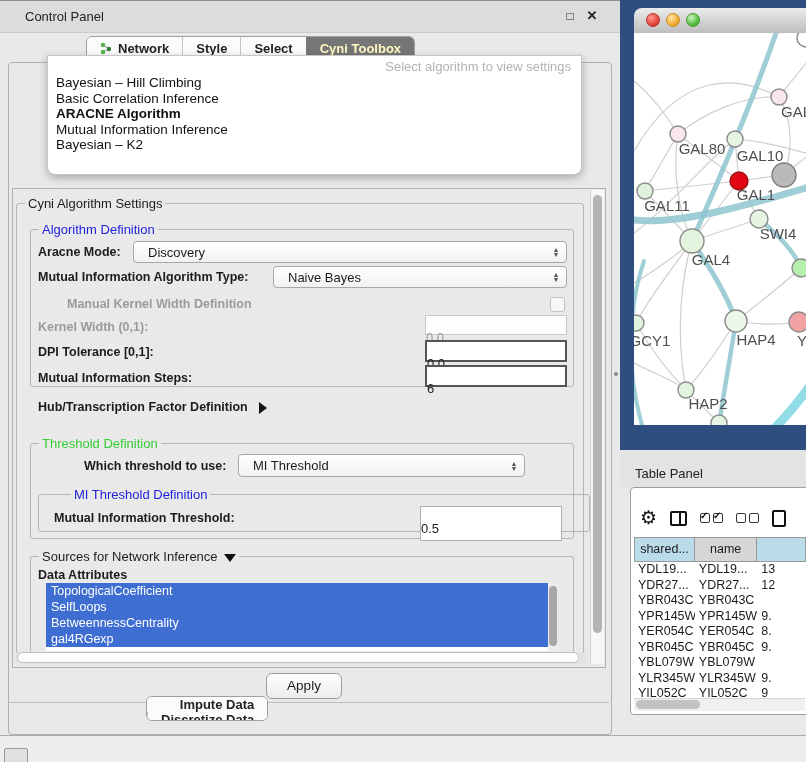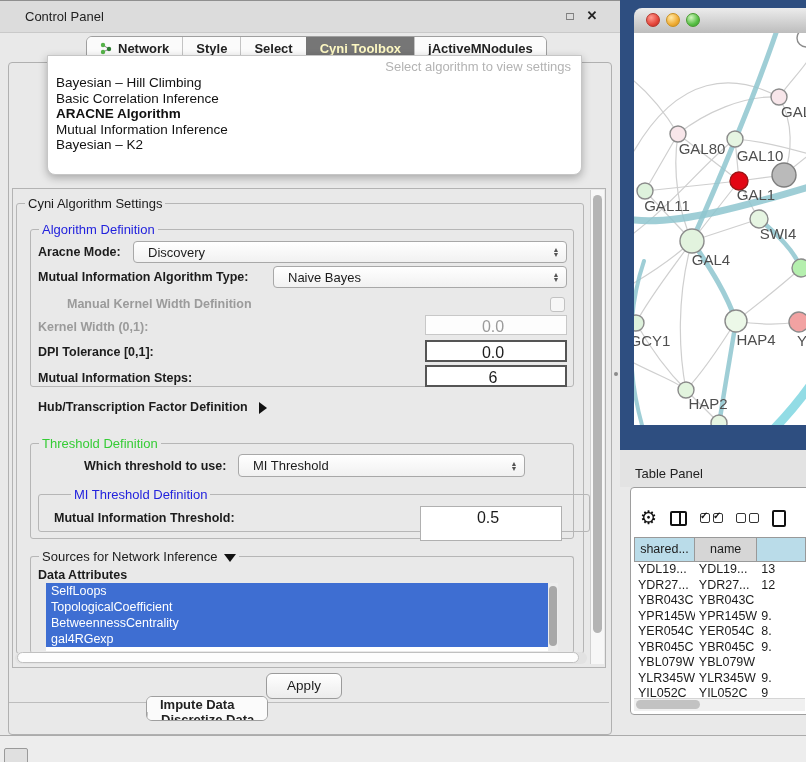--- a/index.html
+++ b/index.html
@@ -11,21 +11,21 @@
   .cp-titlebar{left:0;top:0;width:620px;height:31px;background:#dcdcdc;border-top:1px solid #8f8f8f;
                border-bottom:1px solid #c9c9c9;}
   .cp-title{left:25px;top:8px;font-size:13px;color:#222;}
   .win-btn{top:7px;width:16px;height:16px;font-size:13px;color:#222;text-align:center;line-height:16px;cursor:default;}
   .float-btn{left:562px;font-size:12px;}
   .close-btn{left:584px;font-weight:bold;}
   .cp-outer{left:8px;top:62px;width:602px;height:671px;border:1px solid #b0b0b0;border-radius:4px;background:#e9e9e9;}
 
   .tabbar{display:flex;height:23px;background:#fbfbfb;border:1px solid #9f9f9f;border-radius:6px;overflow:hidden;z-index:3;}
   .tabbar .tab{display:flex;align-items:center;padding:0 13px;font-size:13px;font-weight:bold;color:#222;
-               border-left:1px solid #c4c4c4;background:#fbfbfb;white-space:nowrap;}
+               border-left:1px solid #c4c4c4;background:#fbfbfb;white-space:nowrap;justify-content:flex-end;}
   .tabbar .tab:first-child{border-left:none;}
   .tabbar .tab.selected{background:#767676;color:#fef9c3;border-left:1px solid #767676;}
   .top-tabs{left:86px;top:36px;}
   .bottom-tabs{left:146px;top:696px;flex-direction:column;}
   .tab-icon{width:13px;height:13px;margin-right:5px;}
 
   .scrollpane{left:12px;top:188px;width:592px;height:478px;border:1px solid #b3b3b3;background:#e9e9e9;}
   .vscroll{left:590px;top:190px;width:13px;height:474px;background:#f7f7f7;border-left:1px solid #d0d0d0;}
   .vscroll .thumb{position:absolute;left:2px;top:5px;width:9px;height:438px;background:#b4b4b4;border-radius:5px;}
   .hscroll{left:15px;top:652px;width:572px;height:12px;background:#e2e2e2;border-radius:6px;}
@@ -37,22 +37,22 @@
   .leg-green{color:#35cc35;}
   .leg-black{color:#1c1c1c;}
   .lbl{position:absolute;font-size:12.5px;font-weight:bold;color:#1c1c1c;white-space:nowrap;}
   .lbl.disabled{color:#9b9b9b;}
 
   .combo{position:absolute;background:linear-gradient(#ffffff,#f1f1f1);border:1px solid #a8a8a8;border-radius:4px;
          font-size:13px;display:flex;align-items:center;box-sizing:border-box;}
   .combo .val{padding-left:14px;flex:1;}
   .combo .stepper{width:16px;display:flex;flex-direction:column;align-items:center;justify-content:center;color:#555;
                   font-size:7px;line-height:5px;margin-right:2px;}
-  .field{position:absolute;background:#fff;border:1px solid #b0b0b0;box-sizing:border-box;font-size:16px;
-         text-align:center;padding:2px 6px 0 0;}
+  .field{position:absolute;background:#fff;border:1px solid #b0b0b0;box-sizing:border-box;font-size:13px;
+         text-align:left;padding:14px 6px 0 0;}
   .field.strong{border:2px solid #555;}
   .field.disabled{color:#9b9b9b;border:1px solid #c8c8c8;background:#fdfdfd;}
   .checkbox{position:absolute;width:13px;height:13px;border:1px solid #c2c2c2;border-radius:3px;background:#f7f7f7;}
 
   .disclosure{position:absolute;font-size:12.5px;font-weight:bold;color:#1c1c1c;}
   .tri-right{display:inline-block;width:0;height:0;border-left:8px solid #111;border-top:6px solid transparent;
              border-bottom:6px solid transparent;margin-left:8px;vertical-align:middle;}
   .tri-down{display:inline-block;width:0;height:0;border-top:8px solid #111;border-left:6px solid transparent;
             border-right:6px solid transparent;margin-left:6px;vertical-align:middle;}
 
@@ -137,23 +137,20 @@
       </div>
       <div class="tab">
         <span>Style</span>
       </div>
       <div class="tab">
         <span>Select</span>
       </div>
       <div class="tab selected">
         <span>Cyni Toolbox</span>
       </div>
-      <div class="tab">
-        <span>jActiveMNodules</span>
-      </div>
     </div>
 
   <div class="abs scrollpane"></div>
 
   <fieldset class="grp" style="left:16px;top:196px;width:566px;height:456px;">
     <legend class="leg-black">Cyni Algorithm Settings</legend>
   </fieldset>
 
   <fieldset class="grp" style="left:30px;top:222px;width:542px;height:163px;">
     <legend class="leg-blue">Algorithm Definition</legend>
@@ -211,22 +208,22 @@
     <legend class="leg-blue">MI Threshold Definition</legend>
   </fieldset>
   <div class="lbl" style="left:54px;top:511px;">Mutual Information Threshold:</div>
   <div class="field" style="left:420px;top:506px;width:142px;height:35px;">0.5</div>
 
   <fieldset class="grp" style="left:30px;top:549px;width:542px;height:103px;border-bottom:none;">
     <legend class="leg-black"><span>Sources for Network Inference</span><span class="tri-down"></span></legend>
   </fieldset>
   <div class="lbl" style="left:38px;top:568px;">Data Attributes</div>
   <div class="abs attr-list" id="attr-list">
+      <div class="attr-item">TopologicalCoefficient</div>
       <div class="attr-item">SelfLoops</div>
-      <div class="attr-item">TopologicalCoefficient</div>
       <div class="attr-item">BetweennessCentrality</div>
       <div class="attr-item">gal4RGexp</div>
     </div>
   <div class="abs attr-scroll">
       <div class="thumb"></div>
     </div>
 
   <div class="abs vscroll">
       <div class="thumb"></div>
     </div>

